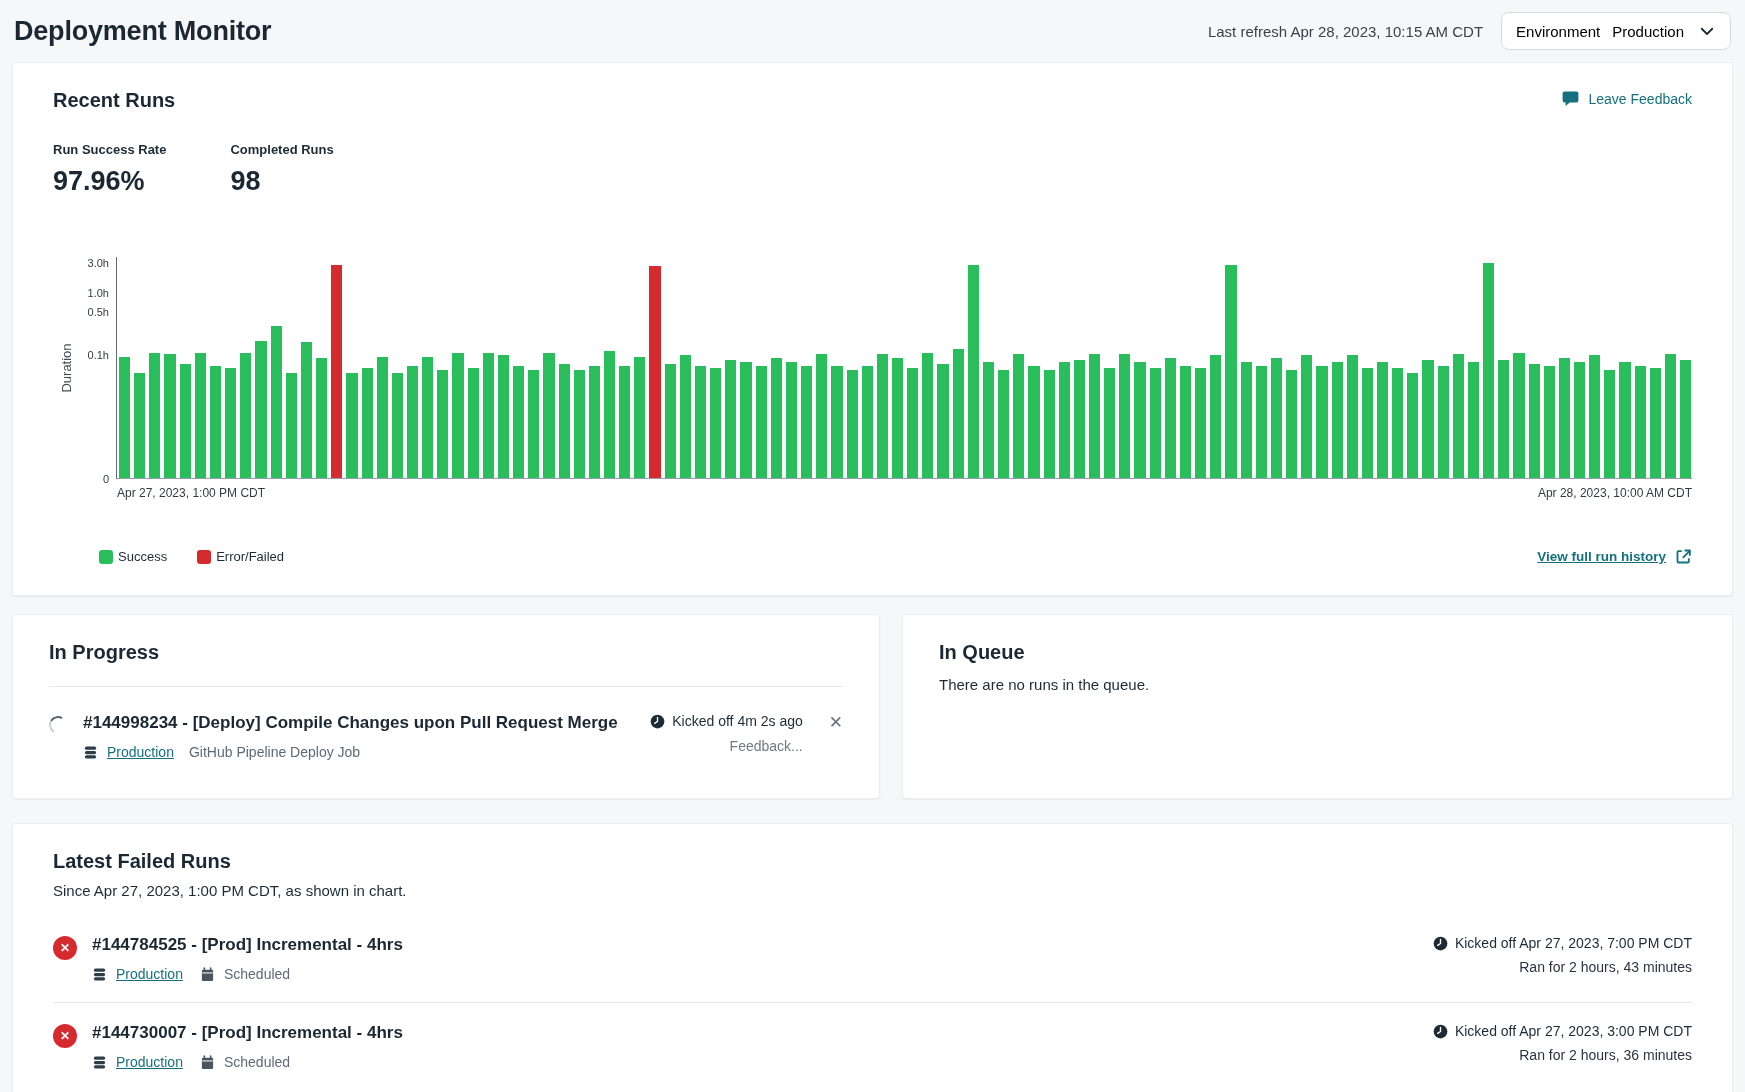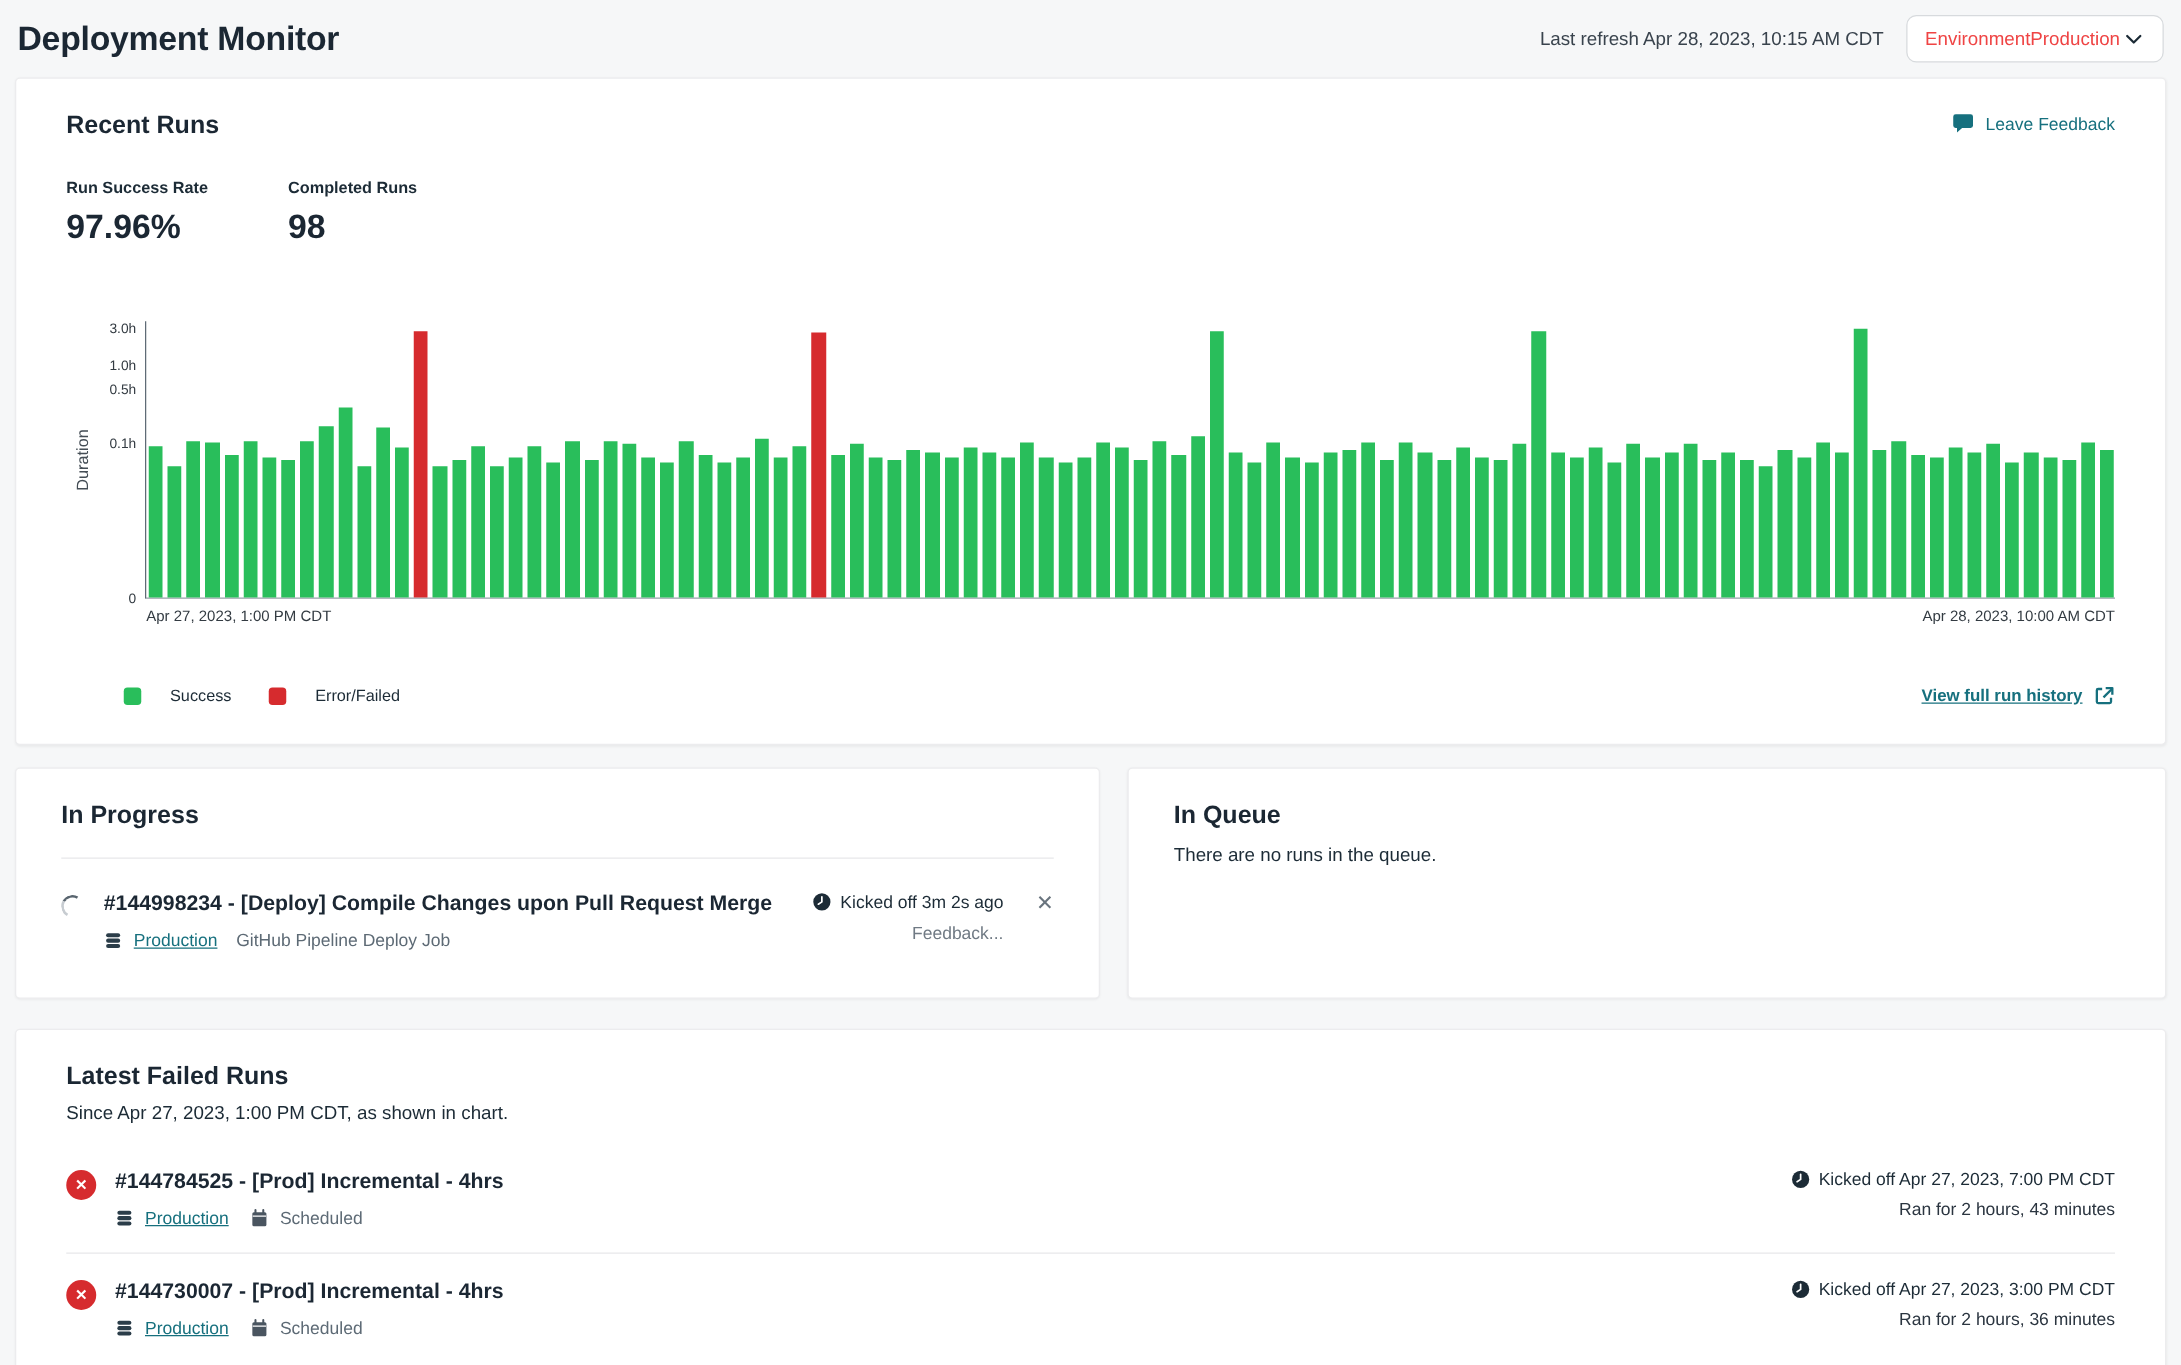--- a/index.html
+++ b/index.html
@@ -11,23 +11,23 @@
     -webkit-font-smoothing:antialiased;
   }
   .page { padding:0 12px 14px; }
 
   
   .topbar { display:flex; align-items:center; justify-content:space-between; padding:12px 2px 12px 2px; height:62px; }
   .page-title { font-size:27px; font-weight:700; color:#1b2733; letter-spacing:-.2px; }
   .topbar-right { display:flex; align-items:center; gap:18px; }
   .last-refresh { font-size:15px; color:#39434d; }
   .env-select {
-    display:flex; align-items:center; 
+    display:flex; align-items:center; gap:12px;
     background:#fff; border:1px solid #d7dadd; border-radius:8px;
-    padding:9px 14px; font-size:15px; color:#ef4444; cursor:pointer;
+    padding:9px 14px; font-size:15px; color:#000000; cursor:pointer;
   }
   .env-select .chev { display:flex; margin-left:2px; }
 
   
   .card {
     background:#fff; border:1px solid #ececee; border-radius:4px;
     box-shadow:0 1px 2px rgba(0,0,0,.05);
   }
   .card-h2 { font-size:20px; font-weight:700; color:#1b2733; }
 
@@ -60,21 +60,21 @@
     position:absolute; left:2px; right:1px; bottom:0; top:0;
     display:flex; align-items:flex-end; gap:4px;
   }
   .bar { flex:1; min-width:0; }
   .x-labels {
     display:flex; justify-content:space-between;
     margin-left:64px; margin-top:7px; font-size:12px; color:#333b42;
   }
   .legend-row { display:flex; align-items:center; justify-content:space-between; margin-top:48px; }
   .legend { display:flex; align-items:center; gap:30px; margin-left:46px; }
-  .legend-item { display:flex; align-items:center; gap:23px; font-size:13px; color:#1c2b36; }
+  .legend-item { display:flex; align-items:center; gap:5px; font-size:13px; color:#1c2b36; }
   .swatch { width:14px; height:14px; border-radius:3px; }
   .history-link { display:flex; align-items:center; gap:9px; cursor:pointer; }
   .history-link span { color:#16707e; font-size:13.5px; font-weight:700; text-decoration:underline; }
 
   
   .row2 { display:flex; gap:22px; margin-top:18px; }
   .card-progress { width:868px; padding:26px 36px 38px; }
   .card-queue { flex:1; padding:26px 36px; }
   .divider { border-top:1px solid #e7e8ea; margin-top:22px; }
   .queue-empty { margin-top:12px; font-size:15px; color:#1c2b36; }
@@ -331,21 +331,21 @@
         </div>
         <div class="run-right">
           <div class="kicked-col">
             <div class="kicked-line">
               <span class="icon">
                 <svg width="15" height="15" viewBox="0 0 24 24">
                     <circle cx="12" cy="12" r="11" fill="#1c2b36"></circle>
                     <path d="M12 5.5V12L7.5 15" stroke="#fff" stroke-width="2.2" fill="none" stroke-linecap="round"></path>
                   </svg>
               </span>
-              <span>Kicked off 3m 2s ago</span>
+              <span>Kicked off 4m 2s ago</span>
             </div>
             <div class="running-label">Feedback...</div>
           </div>
           <div class="close-x">✕</div>
         </div>
       </div>
     </div>
 
     <div class="card card-queue">
       <div class="card-h2">In Queue</div>

